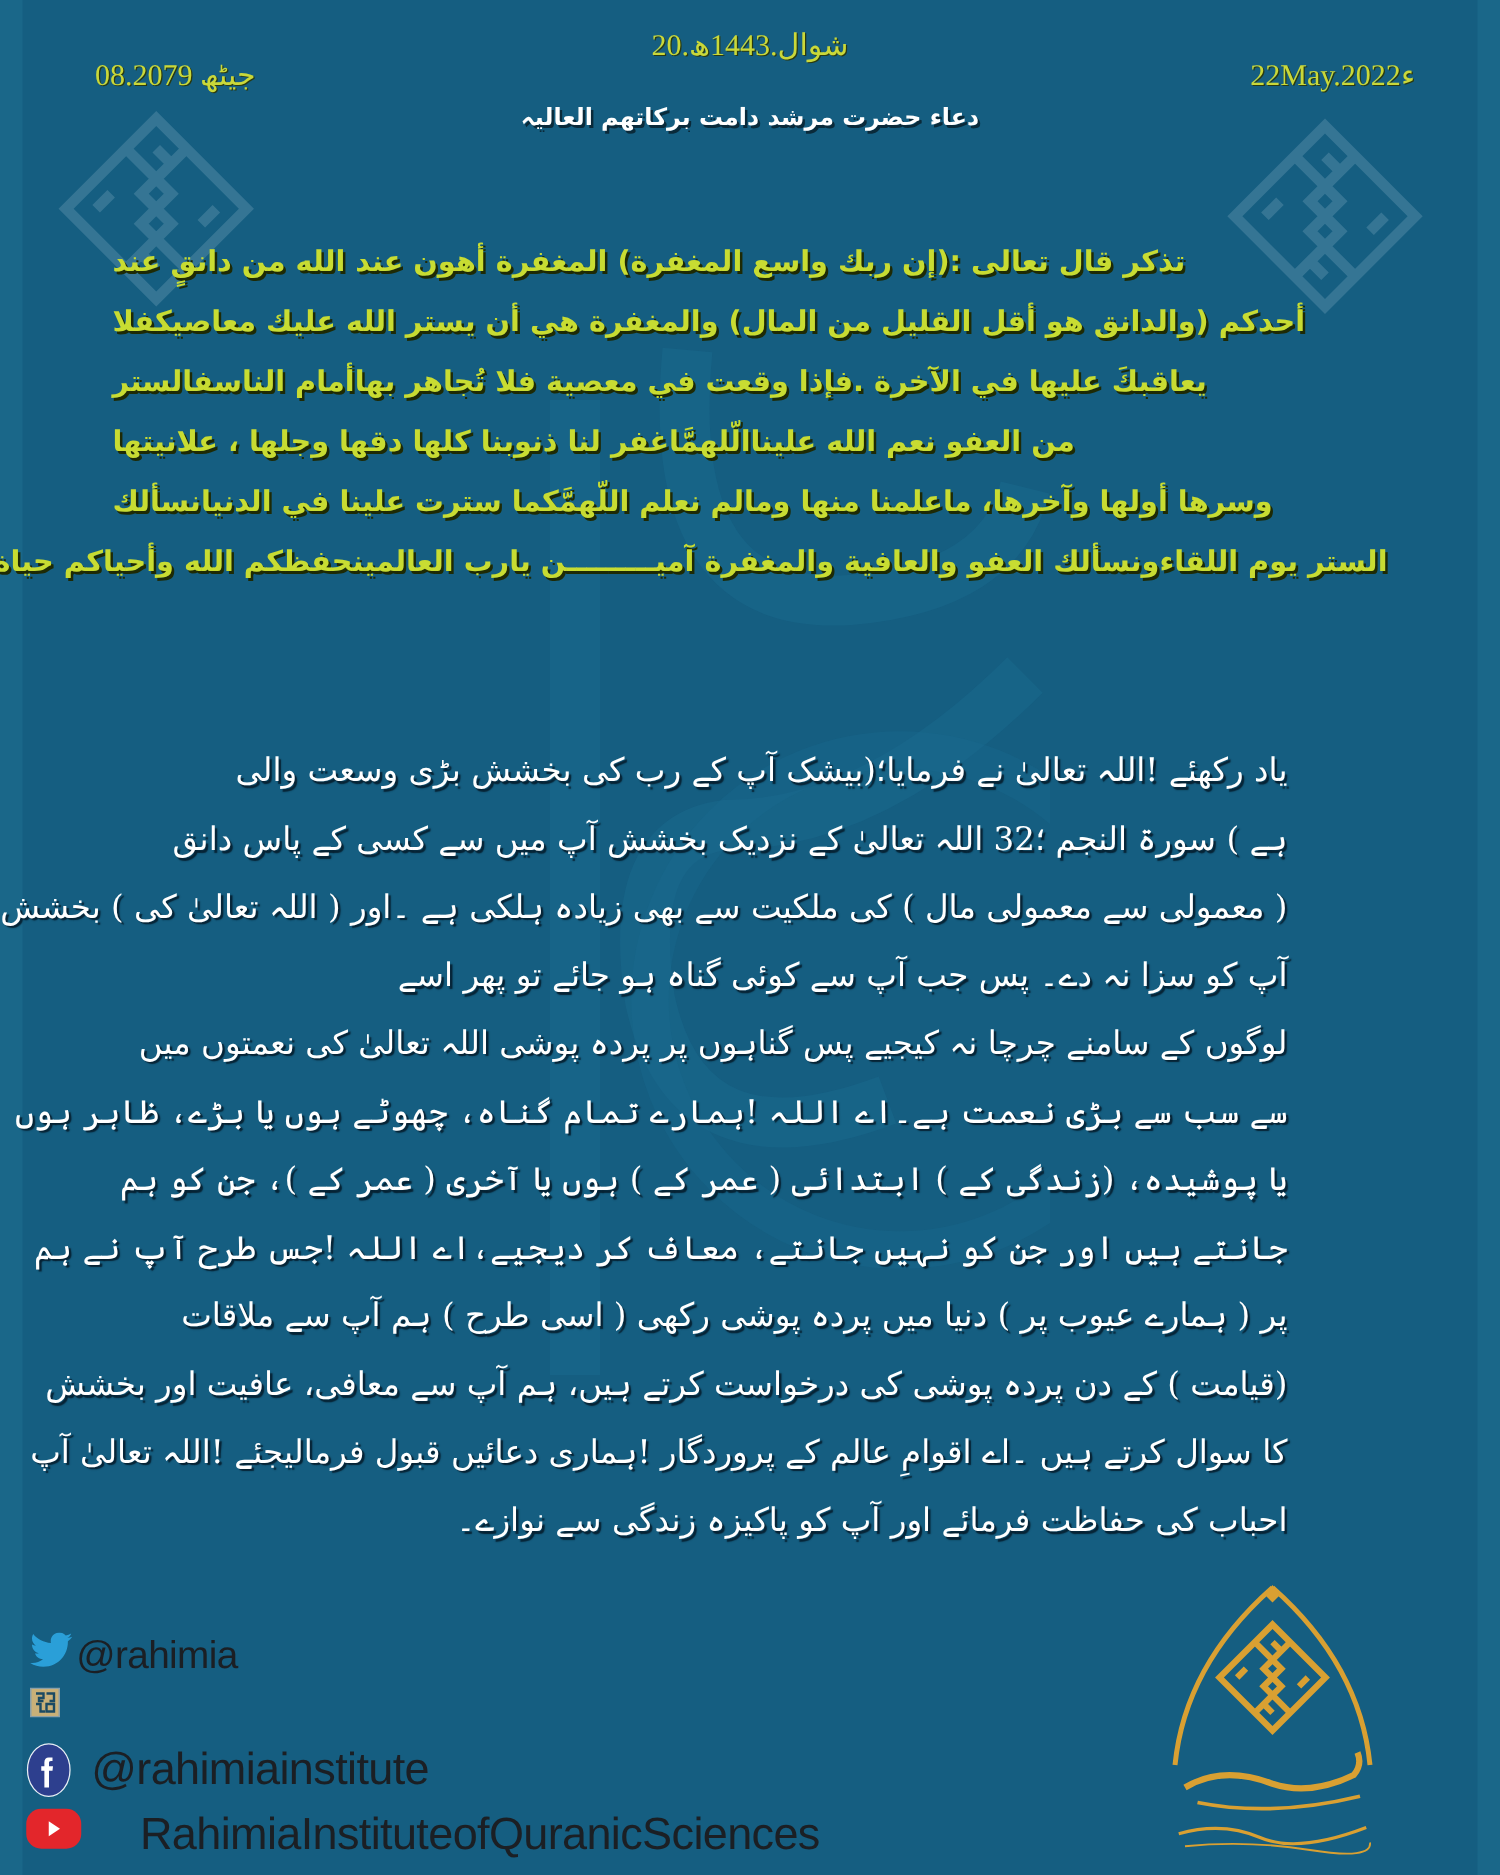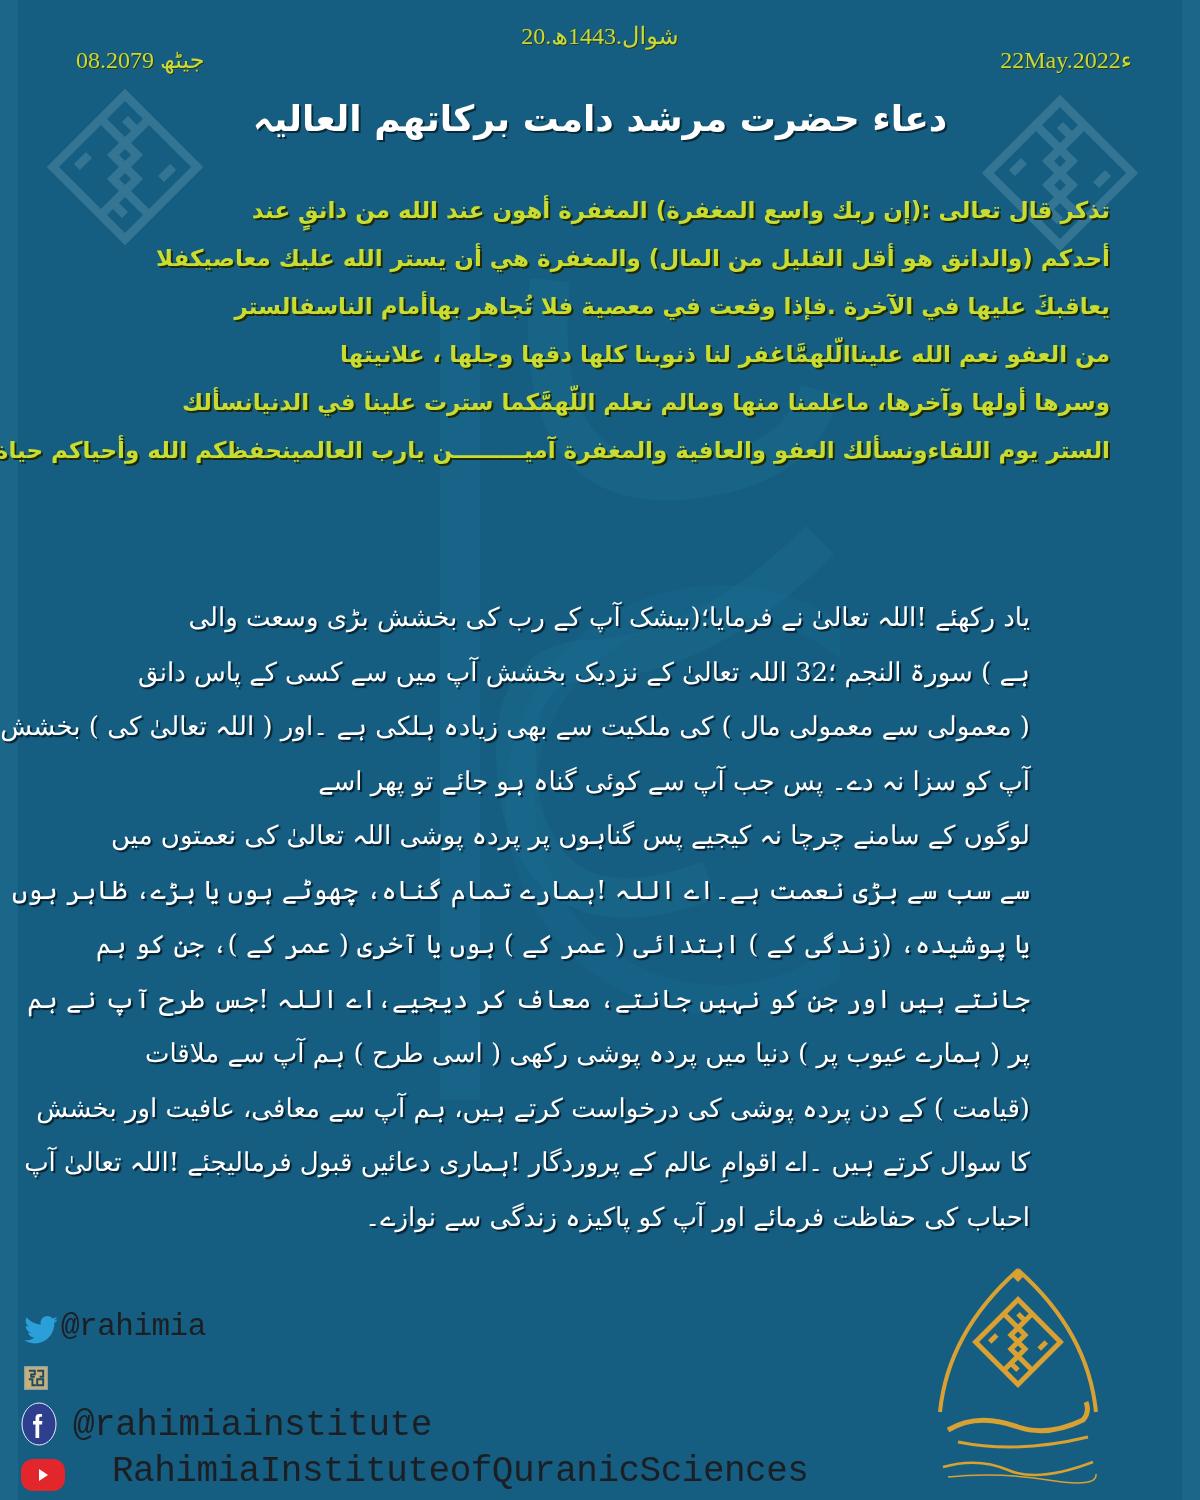--- a/index.html
+++ b/index.html
@@ -24,45 +24,45 @@
   .knot.left { left: 40px; top: 82px; }
   .knot.right { left: 975px; top: 88px; }
 
   .date { position: absolute; color: #c9d83a; text-shadow: 1px 1px 0 #2a3a10;
           font-family: "Liberation Serif", serif; font-size: 24px; }
   .date.left { left: 76px; top: 46px; }
   .date.center { left: 0; right: 0; top: 22px; text-align: center; }
   .date.right { right: 68px; top: 46px; }
 
   .title {
-    position: absolute; top: 98px; left: 0; right: 0; text-align: center;
-    color: #ffffff; font-size: 36px; font-weight: bold; direction: rtl;
+    position: absolute; top: 82px; left: 0; right: 0; text-align: center;
+    color: #ffffff; font-size: 19px; font-weight: bold; direction: rtl;
     text-shadow: 2px 2px 0 #0a2a3a;
   }
 
   .arabic-block {
     position: absolute; top: 186px; left: 90px; right: 90px;
-    direction: rtl; text-align: right;
+    direction: rtl; text-align: left;
     color: #c8dc32; font-size: 23px; font-weight: bold; line-height: 48px;
     text-shadow: 2px 2px 0 #1e2a05;
   }
   .arabic-block .line { display: block; white-space: nowrap; }
 
   .urdu-block {
     position: absolute; top: 590px; left: 170px; right: 170px;
     direction: rtl; 
     color: #ffffff; font-size: 26px; line-height: 54.5px;
     font-family: "DejaVu Serif", serif;
     text-shadow: 2px 2px 1px #062233;
   }
   .urdu-block .line { display: block; white-space: nowrap; }
 
   .socials { position: absolute; left: 20px; top: 1306px; }
-  .social-row { display: flex; align-items: flex-end; color: #1b1f24;
-                font-family: Liberation Mono, monospace; }
+  .social-row { display: flex; align-items: flex-start; color: #1b1f24;
+                font-family: Liberation Sans, sans-serif; }
   .social-row.r1 { font-size: 31px; height: 38px; }
   .social-row.r2 { font-size: 36px; height: 46px; margin-top: 0; }
   .social-row.r3 { font-size: 36px; height: 52px; margin-top: 4px; gap: 12px; }
   .social-row.r4 { font-size: 36px; height: 46px; margin-top: 0; gap: 43px; }
   .social-row .txt { margin-left: 3px; letter-spacing: -0.5px; }
 
   .ico-tw { width: 34px; height: 28px; margin-left: 4px; }
   .ico-web { width: 24px; height: 24px; margin-left: 4px; margin-top: 6px; }
   .ico-fb { width: 38px; height: 44px; }
   .ico-yt { width: 46px; height: 34px; }

